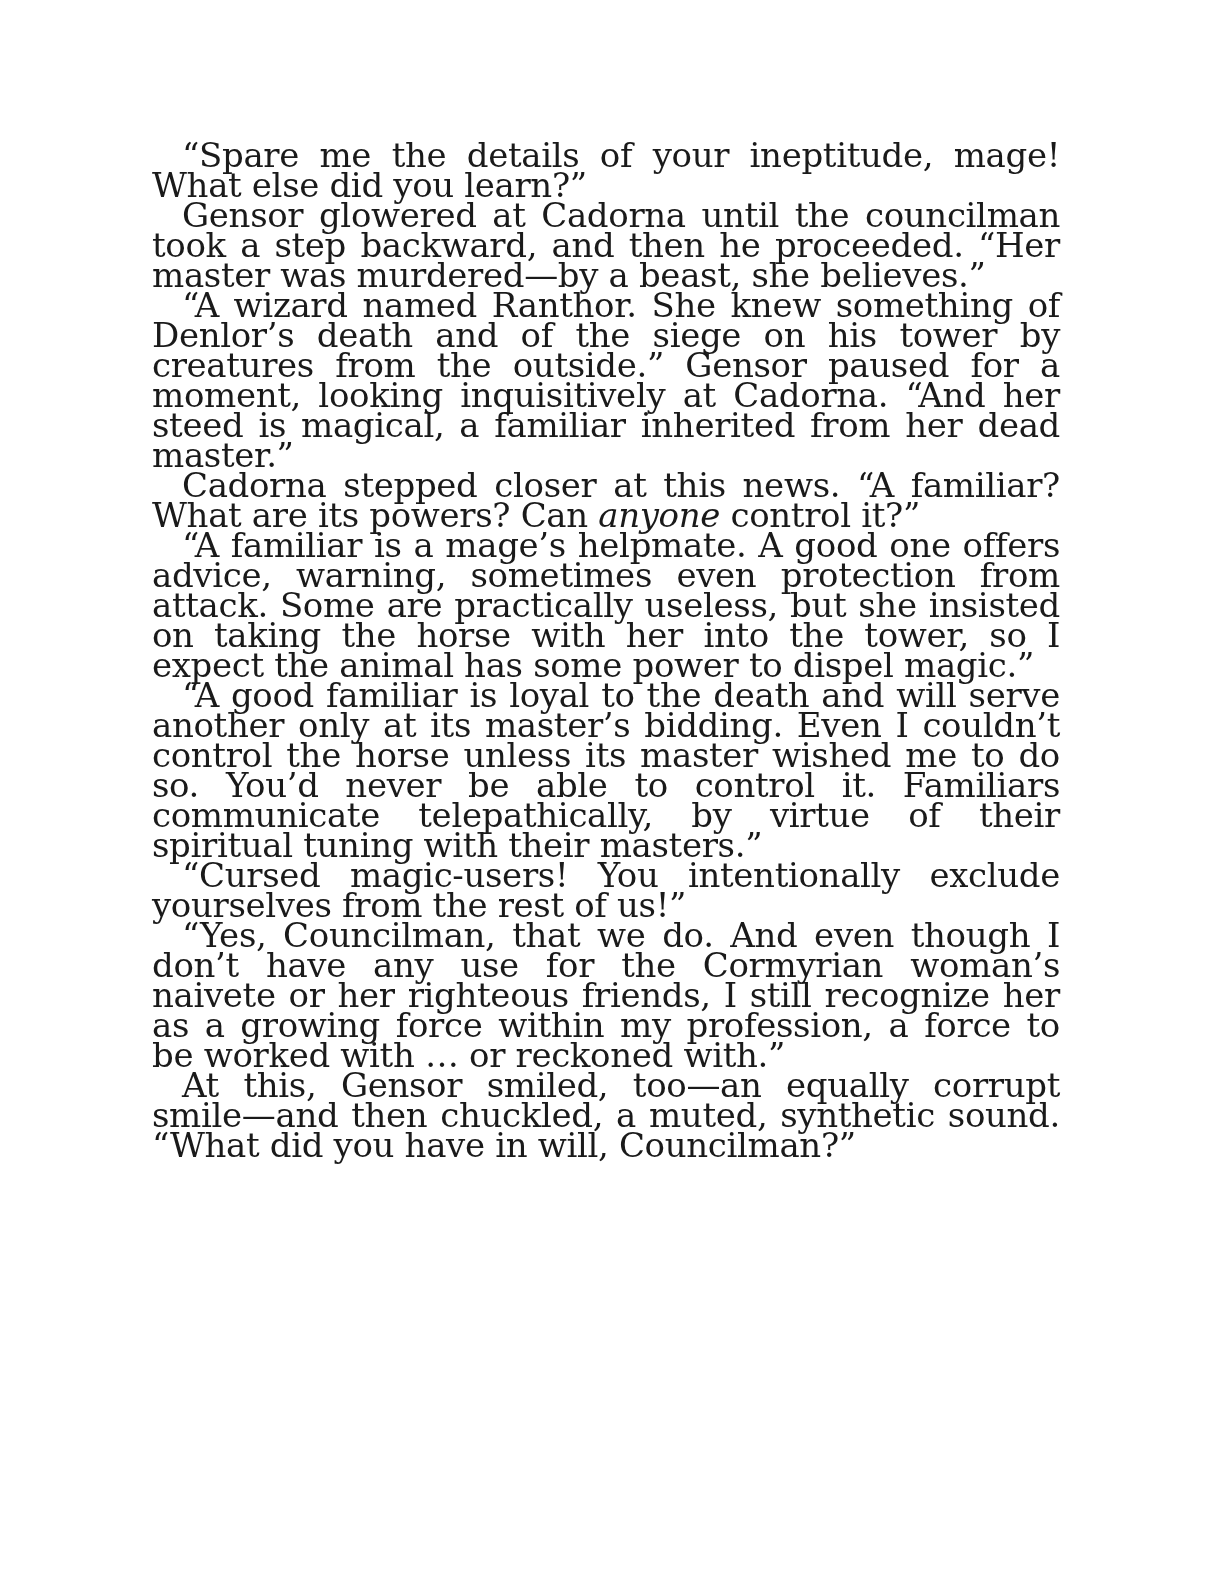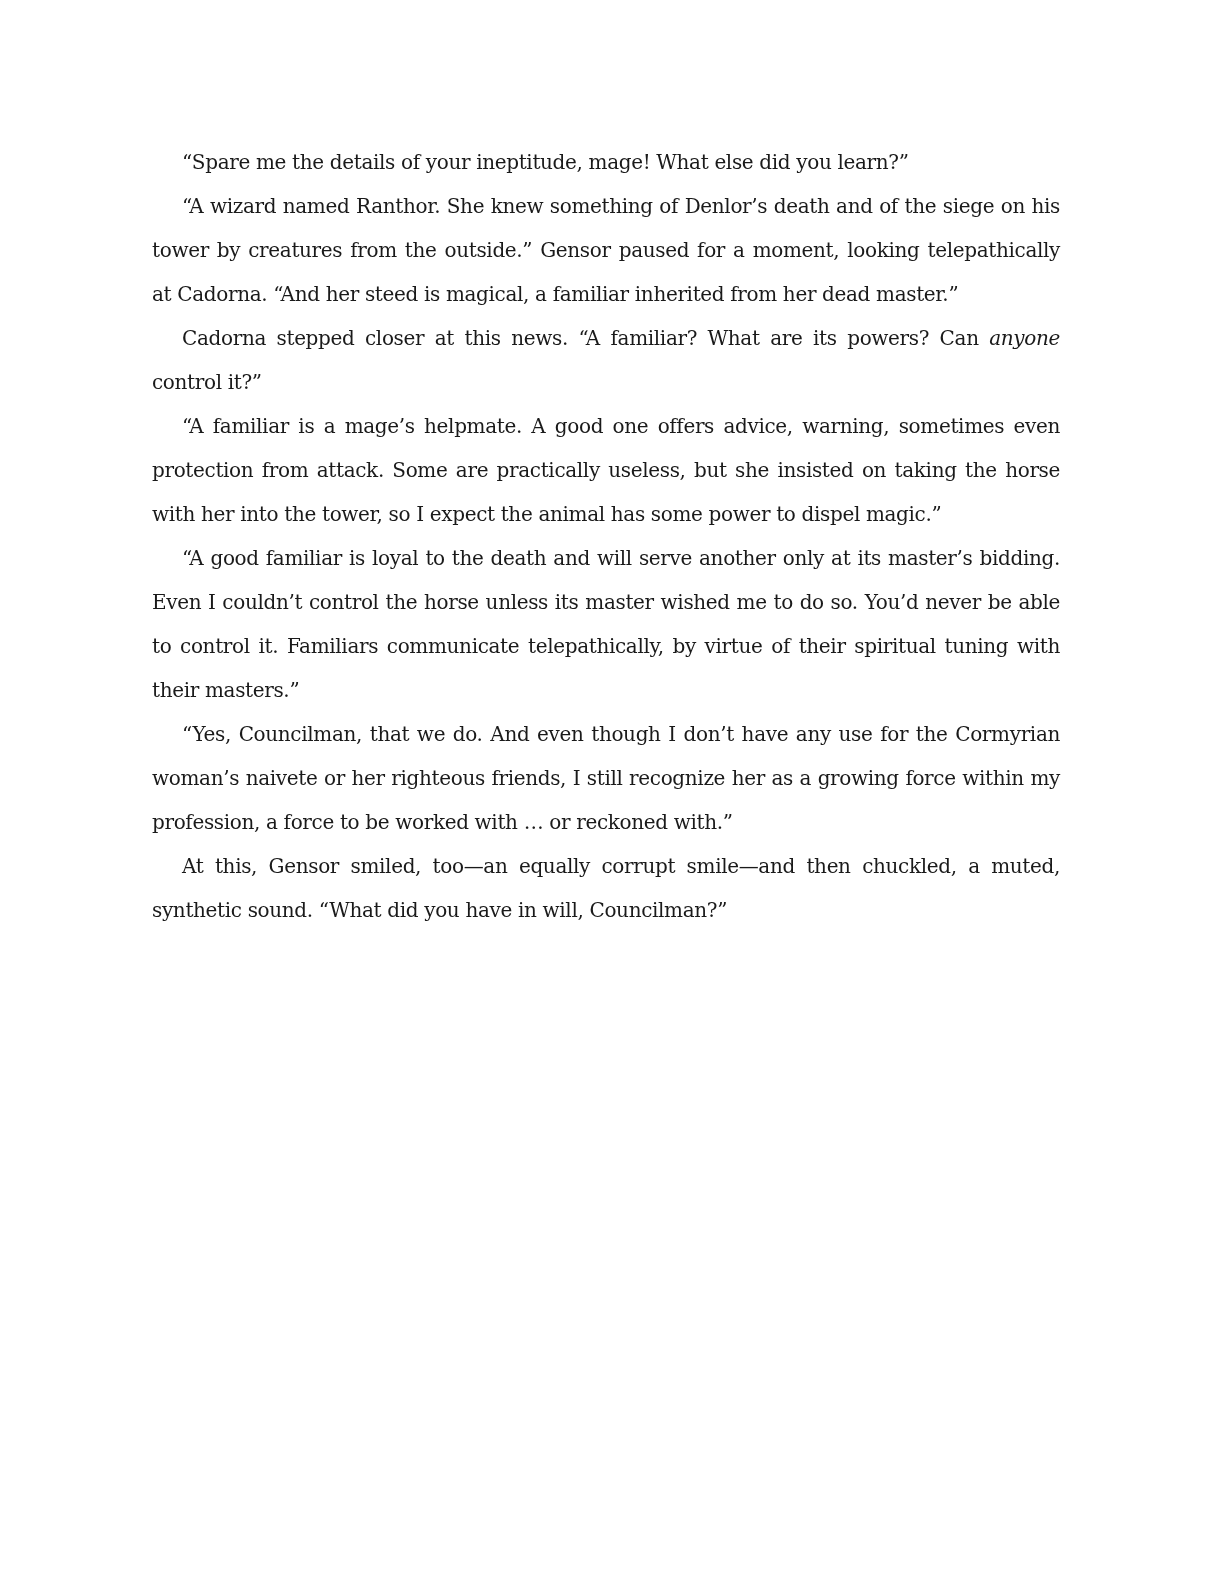--- a/index.html
+++ b/index.html
@@ -13,39 +13,41 @@
       position: relative;
       overflow: hidden;
     }
     .page {
       position: absolute;
       left: 152px;
       top: 140px;
       width: 908px;
       color: #1a1a1a;
       font-family: "DejaVu Serif", "Liberation Serif", serif;
-      font-size: 20px;
-      line-height: 44px;
+      font-size: 34px;
+      line-height: 30px;
       letter-spacing: -0.35px;
       word-spacing: 0px;
     }
     .para {
       margin: 0;
       text-indent: 30px;
       text-align: justify;
       text-align-last: left;
       hyphens: none;
     }
     .para em {
     }
   </style>
 </head>
 <body>
 
 <div class="page">
   <p class="para">“Spare me the details of your ineptitude, mage! What else did you learn?”</p>
-  <p class="para">“A wizard named Ranthor. She knew something of Denlor’s death and of the siege on his tower by creatures from the outside.” Gensor paused for a moment, looking telepathically at Cadorna. “And her steed is magical, a familiar inherited from her dead master.”</p>
+  <p class="para">Gensor glowered at Cadorna until the councilman took a step backward, and then he proceeded. “Her master was murdered—by a beast, she believes.”</p>
+  <p class="para">“A wizard named Ranthor. She knew something of Denlor’s death and of the siege on his tower by creatures from the outside.” Gensor paused for a moment, looking inquisitively at Cadorna. “And her steed is magical, a familiar inherited from her dead master.”</p>
   <p class="para"><span>Cadorna stepped closer at this news. “A familiar? What are its powers? Can </span><em>anyone</em><span> control it?”</span></p>
   <p class="para">“A familiar is a mage’s helpmate. A good one offers advice, warning, sometimes even protection from attack. Some are practically useless, but she insisted on taking the horse with her into the tower, so I expect the animal has some power to dispel magic.”</p>
   <p class="para">“A good familiar is loyal to the death and will serve another only at its master’s bidding. Even I couldn’t control the horse unless its master wished me to do so. You’d never be able to control it. Familiars communicate telepathically, by virtue of their spiritual tuning with their masters.”</p>
+  <p class="para">“Cursed magic-users! You intentionally exclude yourselves from the rest of us!”</p>
   <p class="para">“Yes, Councilman, that we do. And even though I don’t have any use for the Cormyrian woman’s naivete or her righteous friends, I still recognize her as a growing force within my profession, a force to be worked with … or reckoned with.”</p>
   <p class="para">At this, Gensor smiled, too—an equally corrupt smile—and then chuckled, a muted, synthetic sound. “What did you have in will, Councilman?”</p>
 </div>
 
 </body></html>

